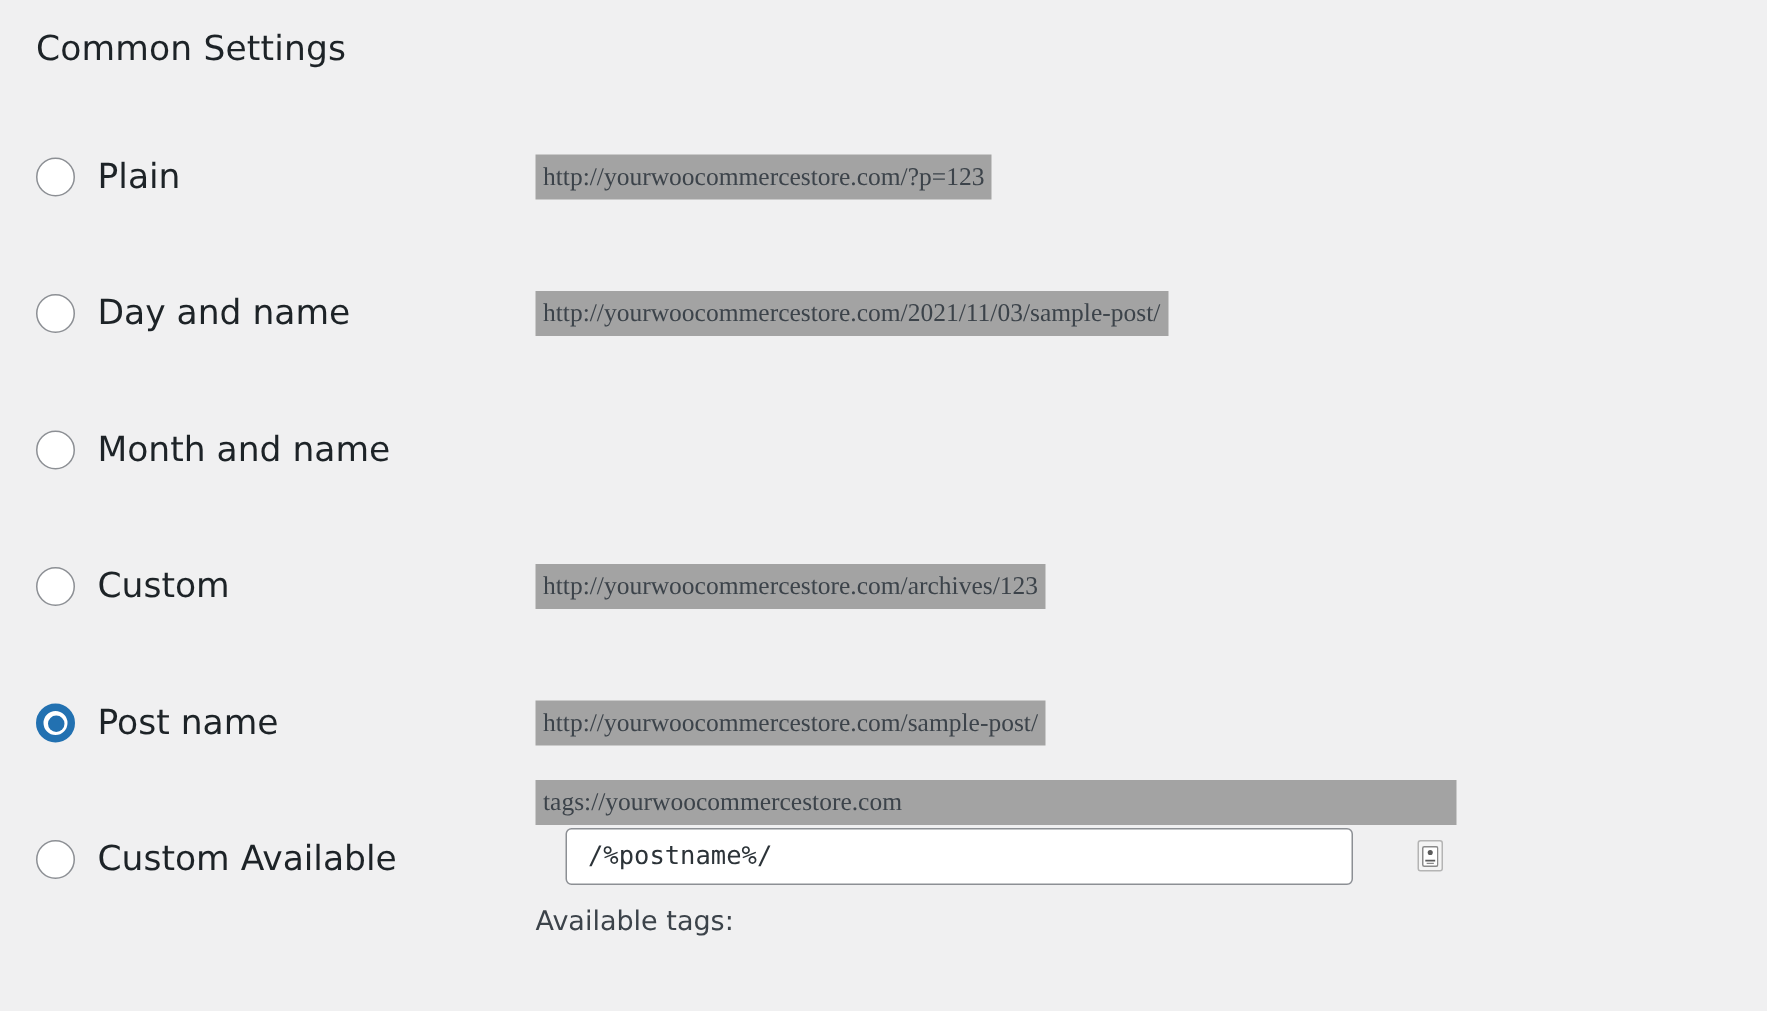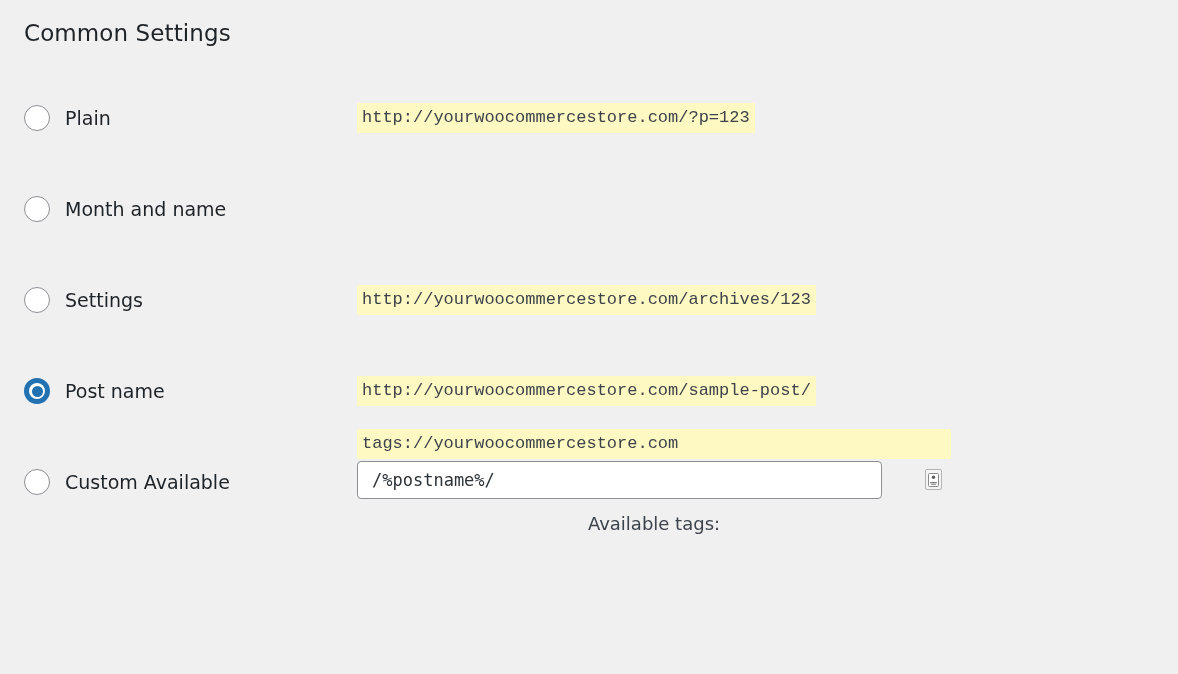--- a/index.html
+++ b/index.html
@@ -80,39 +80,39 @@
     width: 11px;
     height: 11px;
     margin-left: -5.5px;
     margin-top: -5.5px;
     border-radius: 50%;
     background: #2271b1;
   }
 
   .radio-label-text {
     margin-left: 15px;
-    font-size: 19px;
+    font-size: 23px;
     line-height: 26px;
     color: #1d2327;
   }
 
   .row-value {
     position: absolute;
     left: 357px;
     top: 0;
     display: flex;
     align-items: flex-start;
     flex-direction: column;
   }
 
   .code {
     display: inline-block;
-    background: #fef9c3;
+    background: #a3a3a3;
     color: #3c434a;
-    font-family: Liberation Mono, monospace;
+    font-family: Liberation Serif, serif;
     font-size: 17px;
     line-height: 26px;
     padding: 2px 5px;
     white-space: pre;
     letter-spacing: 0px;
   }
 
   
   .row-value.code-align { top: 13px; }
 
@@ -128,20 +128,21 @@
   }
 
   .custom-prefix {
     display: block;
   }
 
   .custom-input-wrap {
     position: relative;
     margin-top: 2px;
     width: 594px;
+    margin-left: 20px;
   }
 
   .custom-input {
     width: 525px;
     height: 38px;
     box-sizing: border-box;
     border: 1px solid #8c8f94;
     border-radius: 4px;
     background: #fff;
     color: #2c3338;
@@ -170,21 +171,20 @@
 
   .autofill-icon svg {
     display: block;
   }
 
   .available-tags {
     margin-top: 13px;
     font-size: 18px;
     line-height: 24px;
     color: #3c434a;
-    text-align: center;
   }
 </style>
 </head>
 <body>
 
 <div class="page">
 
   <div class="section-title">Common Settings</div>
 
   <div class="settings-table">
@@ -192,32 +192,41 @@
     <div class="setting-row">
       <label class="row-label">
         <span class="radio"></span>
         <span class="radio-label-text">Plain</span>
       </label>
       <div class="row-value code-align">
         <code class="code">http://yourwoocommercestore.com/?p=123</code>
       </div>
     </div>
 
+    <div class="setting-row">
+      <label class="row-label">
+        <span class="radio"></span>
+        <span class="radio-label-text">Day and name</span>
+      </label>
+      <div class="row-value code-align">
+        <code class="code">http://yourwoocommercestore.com/2021/11/03/sample-post/</code>
+      </div>
+    </div>
 
     <div class="setting-row">
       <label class="row-label">
         <span class="radio"></span>
         <span class="radio-label-text">Month and name</span>
       </label>
     </div>
 
     <div class="setting-row">
       <label class="row-label">
         <span class="radio"></span>
-        <span class="radio-label-text">Settings</span>
+        <span class="radio-label-text">Custom</span>
       </label>
       <div class="row-value code-align">
         <code class="code">http://yourwoocommercestore.com/archives/123</code>
       </div>
     </div>
 
     <div class="setting-row">
       <label class="row-label">
         <span class="radio checked"></span>
         <span class="radio-label-text">Post name</span>

